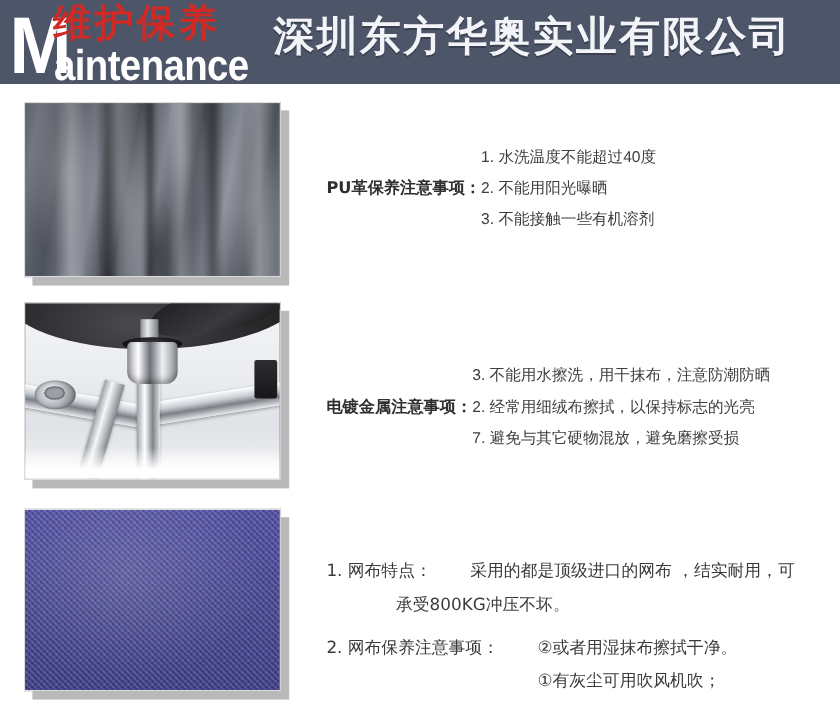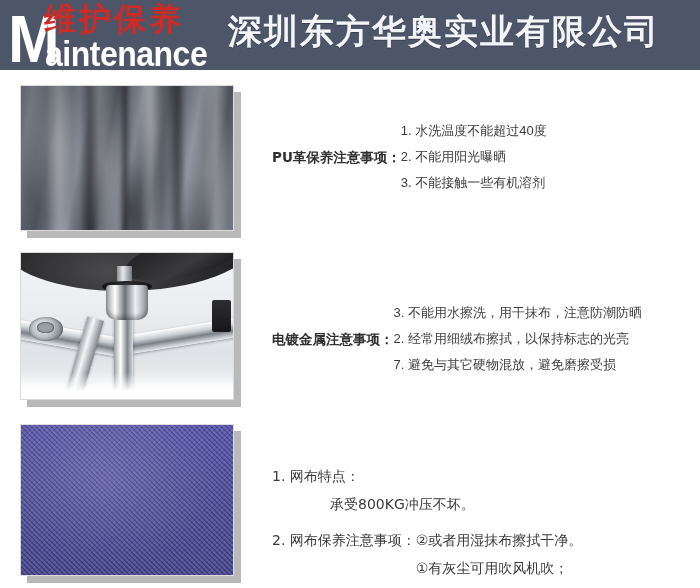--- a/index.html
+++ b/index.html
@@ -186,21 +186,21 @@
     white-space:nowrap;
   }
 
   .mesh-txt{position:absolute;left:272px;top:462px;width:420px;}
   .m-line{
     font-family:"DejaVu Sans",sans-serif;
     font-size:14px;line-height:28px;color:#3a3a3a;
     white-space:nowrap;
   }
   .m-indent{padding-left:58px;}
-  .m-row{display:flex;align-items:flex-start;}
+  .m-row{display:flex;align-items:flex-start;gap:32px;}
   .m-sub{display:block;}
   .m-sub div{
     font-family:"DejaVu Sans",sans-serif;
     font-size:14px;line-height:28px;color:#3a3a3a;white-space:nowrap;
   }
   .gap{height:8px;}
 </style>
 </head>
 <body>
 
@@ -272,20 +272,23 @@
   <div class="photo-shadow"></div>
   <div class="photo">
     <div class="mesh-skin"></div>
     <div class="mesh-sheen"></div>
   </div>
 </div>
 
 <div class="mesh-txt">
   <div class="m-row">
     <div class="m-line" style="font-weight:normal;">1. 网布特点：</div>
+    <div class="m-sub">
+      <div>采用的都是顶级进口的网布 ，结实耐用，可</div>
+    </div>
   </div>
   <div class="m-line m-indent">承受800KG冲压不坏。</div>
   <div class="gap"></div>
   <div class="m-row">
     <div class="m-line">2. 网布保养注意事项：</div>
     <div class="m-sub">
       <div>②或者用湿抹布擦拭干净。</div>
       <div>①有灰尘可用吹风机吹；</div>
     </div>
   </div>

